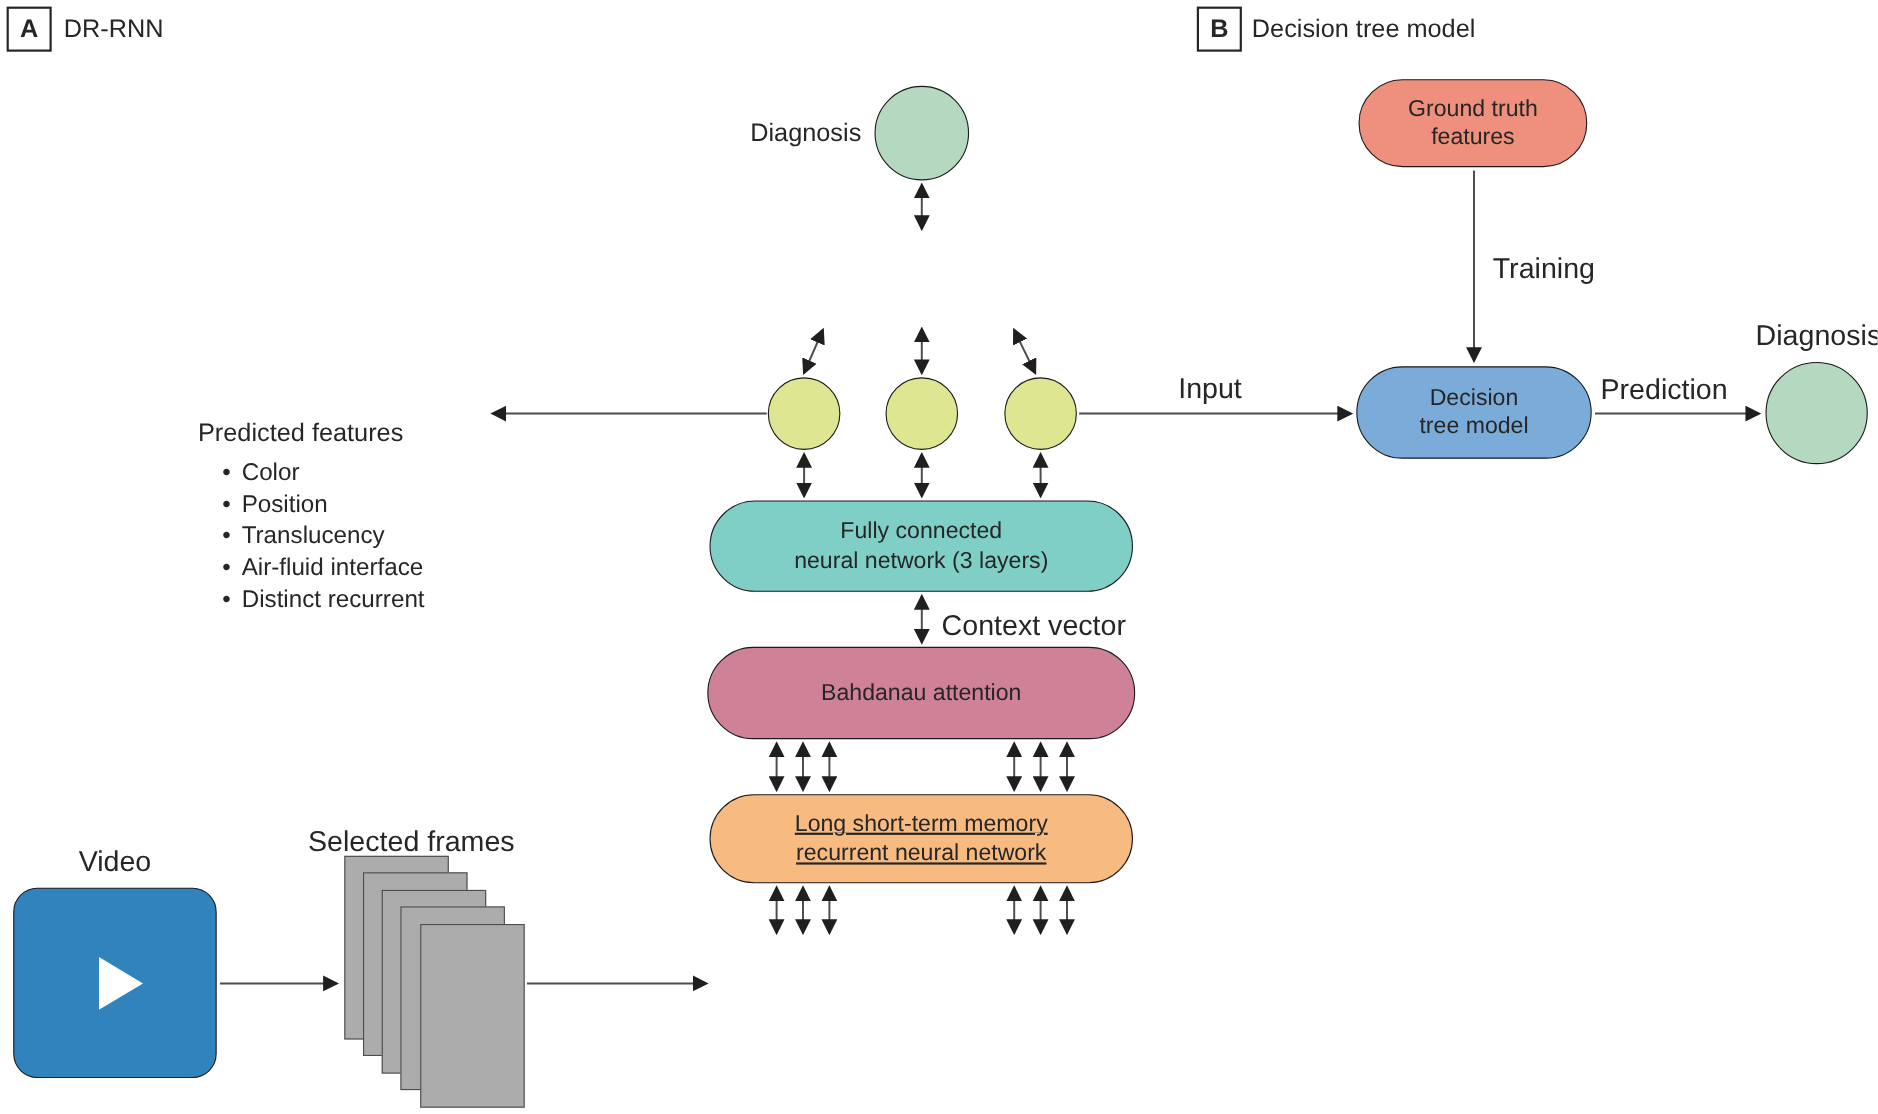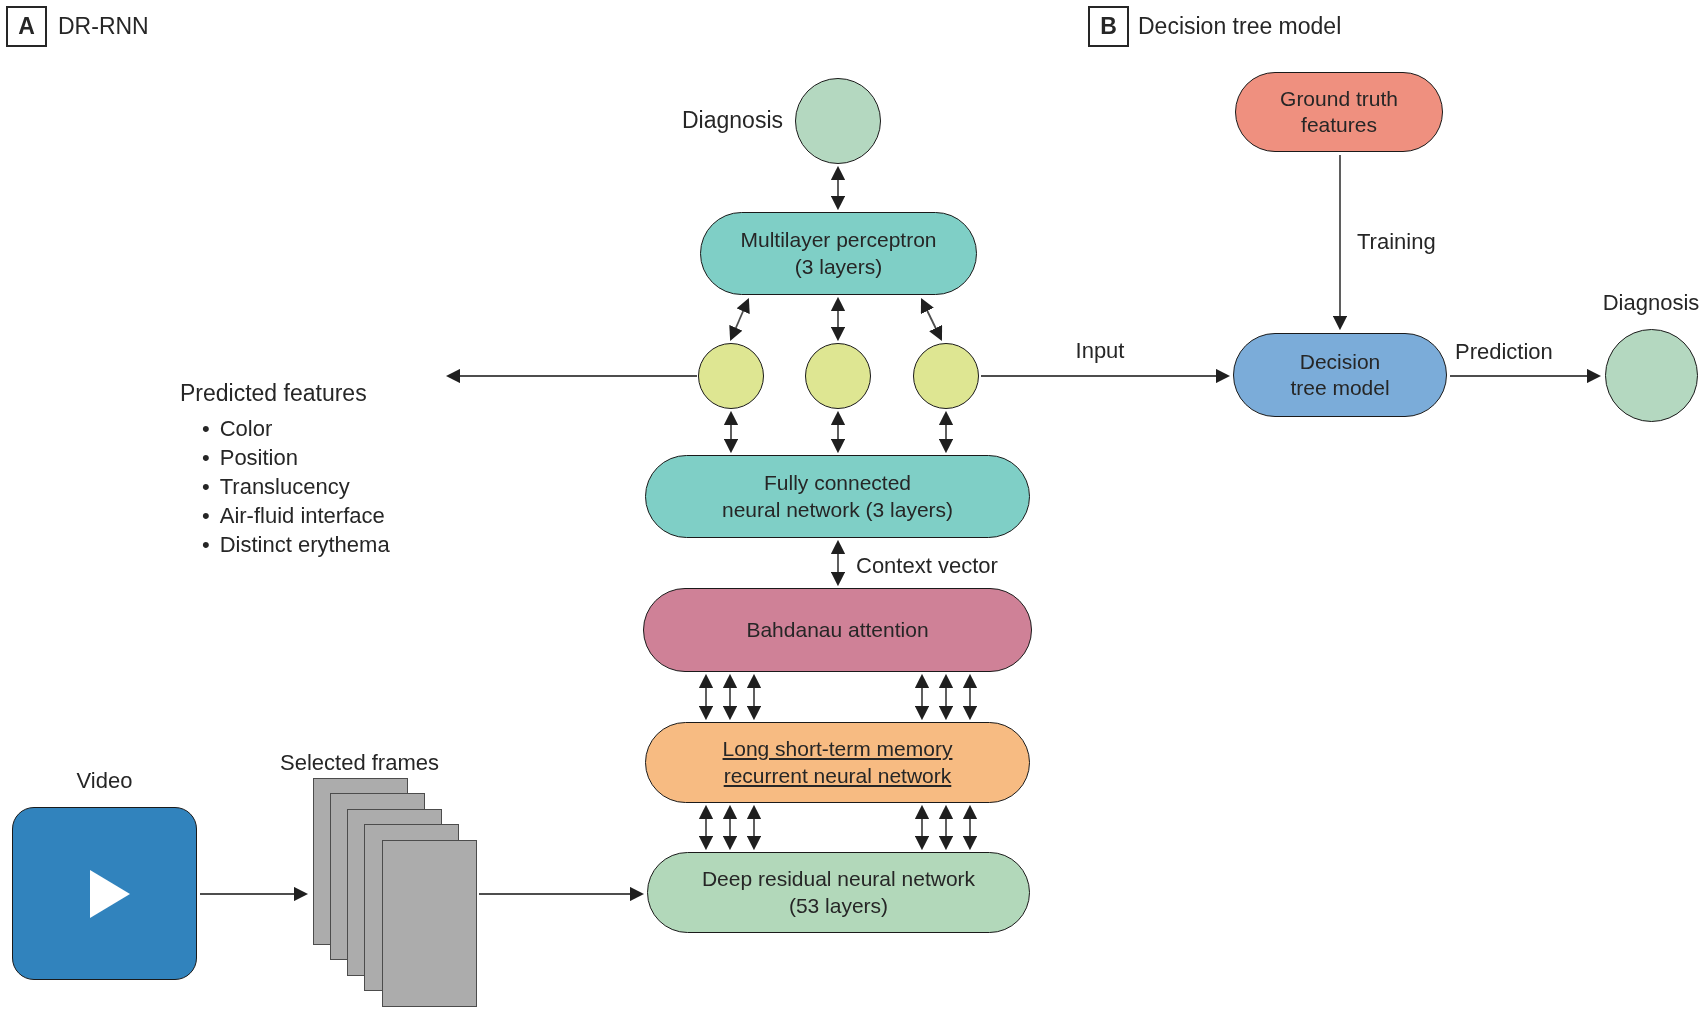--- a/index.html
+++ b/index.html
@@ -36,21 +36,21 @@
   .dtree   {left:1233px;top:333px;width:214px;height:84px;border-radius:42px;background:var(--blue-pill,#7bacd9);}
 
   .circle{position:absolute;border-radius:50%;border:1.6px solid #1a1a1a;z-index:2;box-sizing:border-box;}
   .diag-a {left:795px;top:78px;width:86px;height:86px;background:var(--green-node,#b4d8c0);}
   .diag-b {left:1605px;top:329px;width:93px;height:93px;background:var(--green-node,#b4d8c0);}
   .feat-1 {left:698px;top:343px;width:66px;height:66px;background:var(--yellow-node,#dee692);}
   .feat-2 {left:805px;top:343px;width:66px;height:66px;background:var(--yellow-node,#dee692);}
   .feat-3 {left:913px;top:343px;width:66px;height:66px;background:var(--yellow-node,#dee692);}
 
   
-  .lbl{position:absolute;font-size:22px;z-index:3;white-space:nowrap;}
+  .lbl{position:absolute;font-size:26px;z-index:3;white-space:nowrap;}
   .lbl-diag-a{left:610px;top:107px;width:173px;text-align:right;font-size:23px;}
   .lbl-ctx{left:856px;top:553px;}
   .lbl-input{left:1060px;top:338px;width:80px;text-align:center;}
   .lbl-training{left:1357px;top:229px;}
   .lbl-prediction{left:1455px;top:339px;}
   .lbl-diag-b{left:1596px;top:290px;width:110px;text-align:center;}
   .lbl-video{left:12px;top:768px;width:185px;text-align:center;}
   .lbl-frames{left:280px;top:750px;width:190px;text-align:left;}
 
   
@@ -118,26 +118,20 @@
     </div>
   <div class="panel-title title-a">DR-RNN</div>
   <div class="tag tag-b">
       <span>B</span>
     </div>
   <div class="panel-title title-b">Decision tree model</div>
 
   <div class="lbl lbl-diag-a">Diagnosis</div>
   <div class="circle diag-a"></div>
 
-  <div class="pill mlp">
-    <div>
-      <div>Multilayer perceptron</div>
-      <div>(3 layers)</div>
-    </div>
-  </div>
 
   <div class="circle feat-1"></div>
   <div class="circle feat-2"></div>
   <div class="circle feat-3"></div>
 
   <div class="features">
     <div class="f-title">Predicted features</div>
     <div class="f-item">
         <span class="dot"></span>
         <span>Color</span>
@@ -149,21 +143,21 @@
     <div class="f-item">
         <span class="dot"></span>
         <span>Translucency</span>
       </div>
     <div class="f-item">
         <span class="dot"></span>
         <span>Air-fluid interface</span>
       </div>
     <div class="f-item">
         <span class="dot"></span>
-        <span>Distinct erythema</span>
+        <span>Distinct recurrent</span>
       </div>
   </div>
 
   <div class="pill fcnn">
     <div>
       <div>Fully connected</div>
       <div>neural network (3 layers)</div>
     </div>
   </div>
 
@@ -173,26 +167,20 @@
     <div>Bahdanau attention</div>
   </div>
 
   <div class="pill lstm">
     <div>
       <div>Long short-term memory</div>
       <div>recurrent neural network</div>
     </div>
   </div>
 
-  <div class="pill resnet">
-    <div>
-      <div>Deep residual neural network</div>
-      <div>(53 layers)</div>
-    </div>
-  </div>
 
   <div class="lbl lbl-video">Video</div>
   <div class="video-box">
     <div class="play"></div>
   </div>
   <div class="lbl lbl-frames">Selected frames</div>
   <div class="frame fr1"></div>
   <div class="frame fr2"></div>
   <div class="frame fr3"></div>
   <div class="frame fr4"></div>

